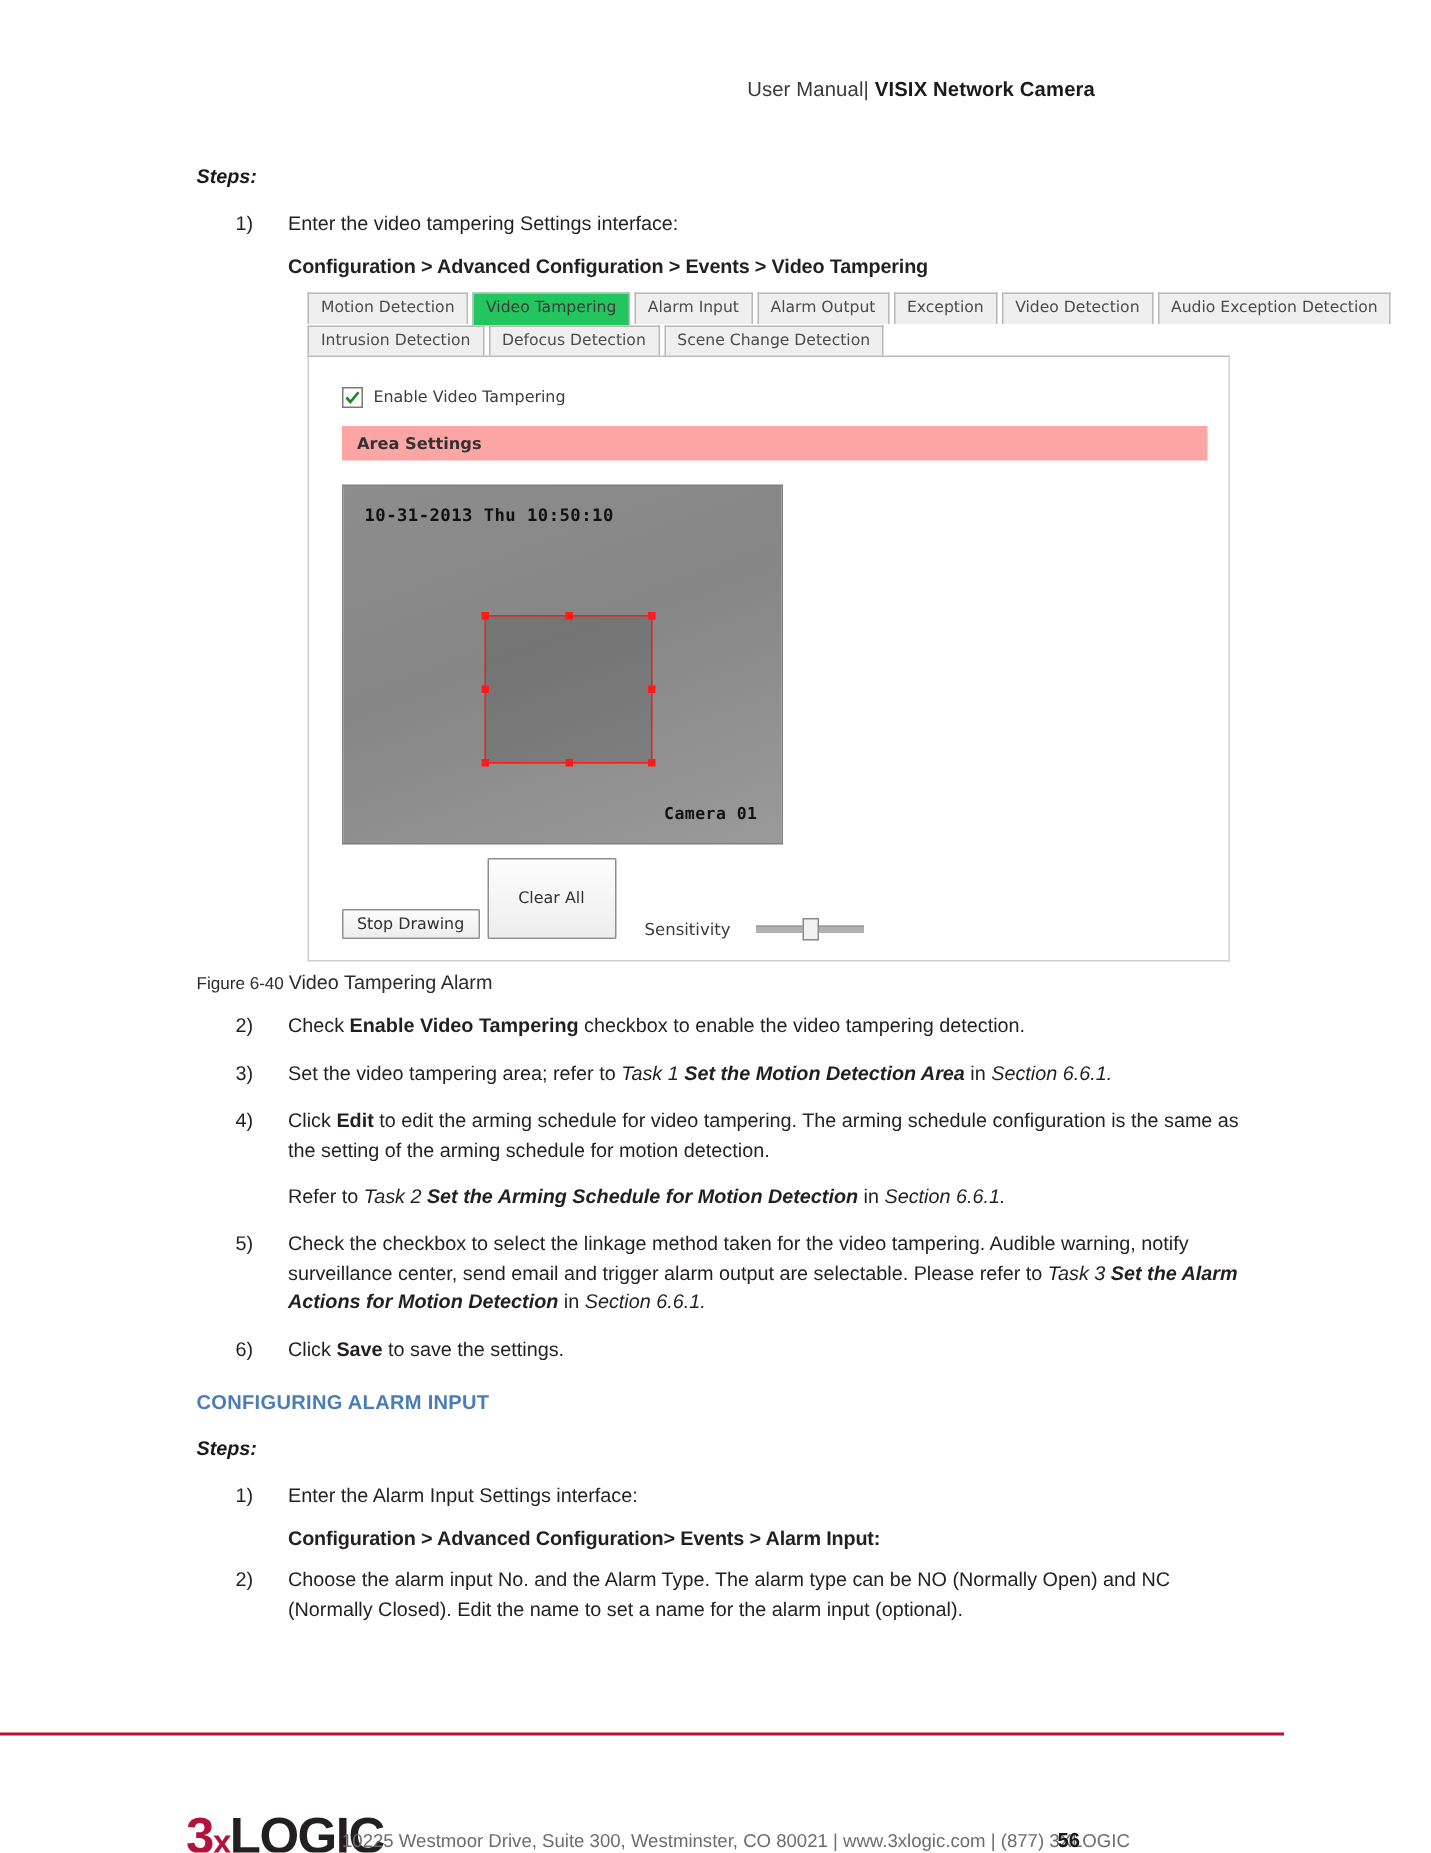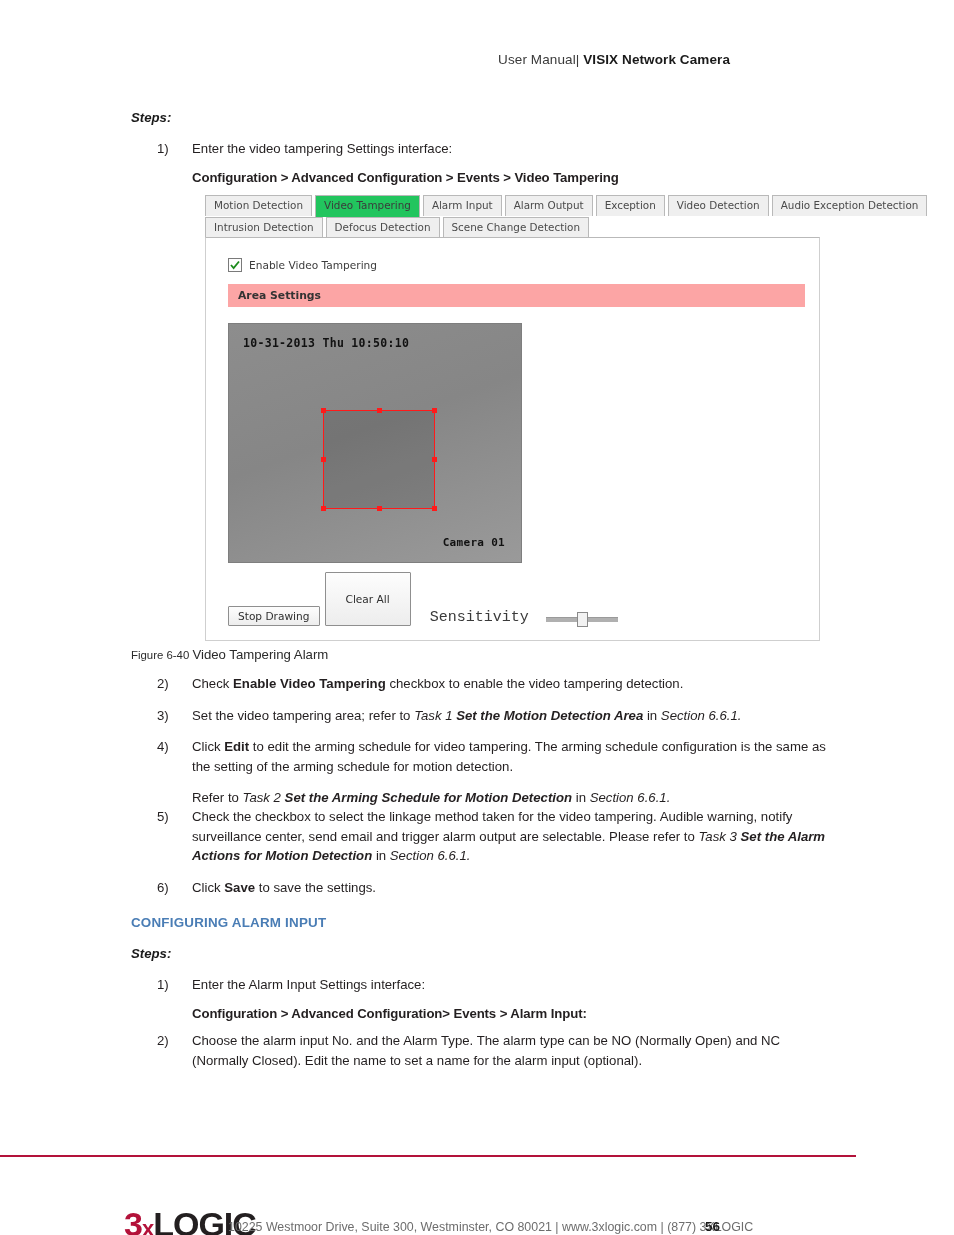--- a/index.html
+++ b/index.html
@@ -71,20 +71,21 @@
     left: 26px;
     top: 0;
     width: 26px;
     text-align: left;
     font-size: 13.2px;
   }
   .sub-line {
     padding-left: 61px;
     font-size: 13.2px;
     line-height: 1.47;
+    margin-bottom: 12px;
   }
   .path-line {
     font-weight: bold;
     font-size: 13.2px;
     padding-left: 61px;
     margin-top: 9px;
     margin-bottom: 6px;
     letter-spacing: -0.1px;
   }
   b { font-weight: bold; }
@@ -244,25 +245,24 @@
     border: 1px solid #8f8f8f;
     border-radius: 1px;
     font-size: 10.6px;
     color: #2f2f2f;
     padding: 3px 9px;
     white-space: nowrap;
     font-family: "DejaVu Sans", sans-serif;
   }
   .btn.wide { padding: 20px 20px; }
   .sens-label {
-    font-size: 15px;
+    font-size: 11px;
     color: #3a3a3a;
     margin-left: 14px;
     margin-right: 12px;
-    font-family: Liberation Mono, monospace;
   }
   .slider {
     position: relative;
     width: 72px;
     height: 14px;
     display: flex;
     align-items: center;
   }
   .slider-track {
     width: 100%;

